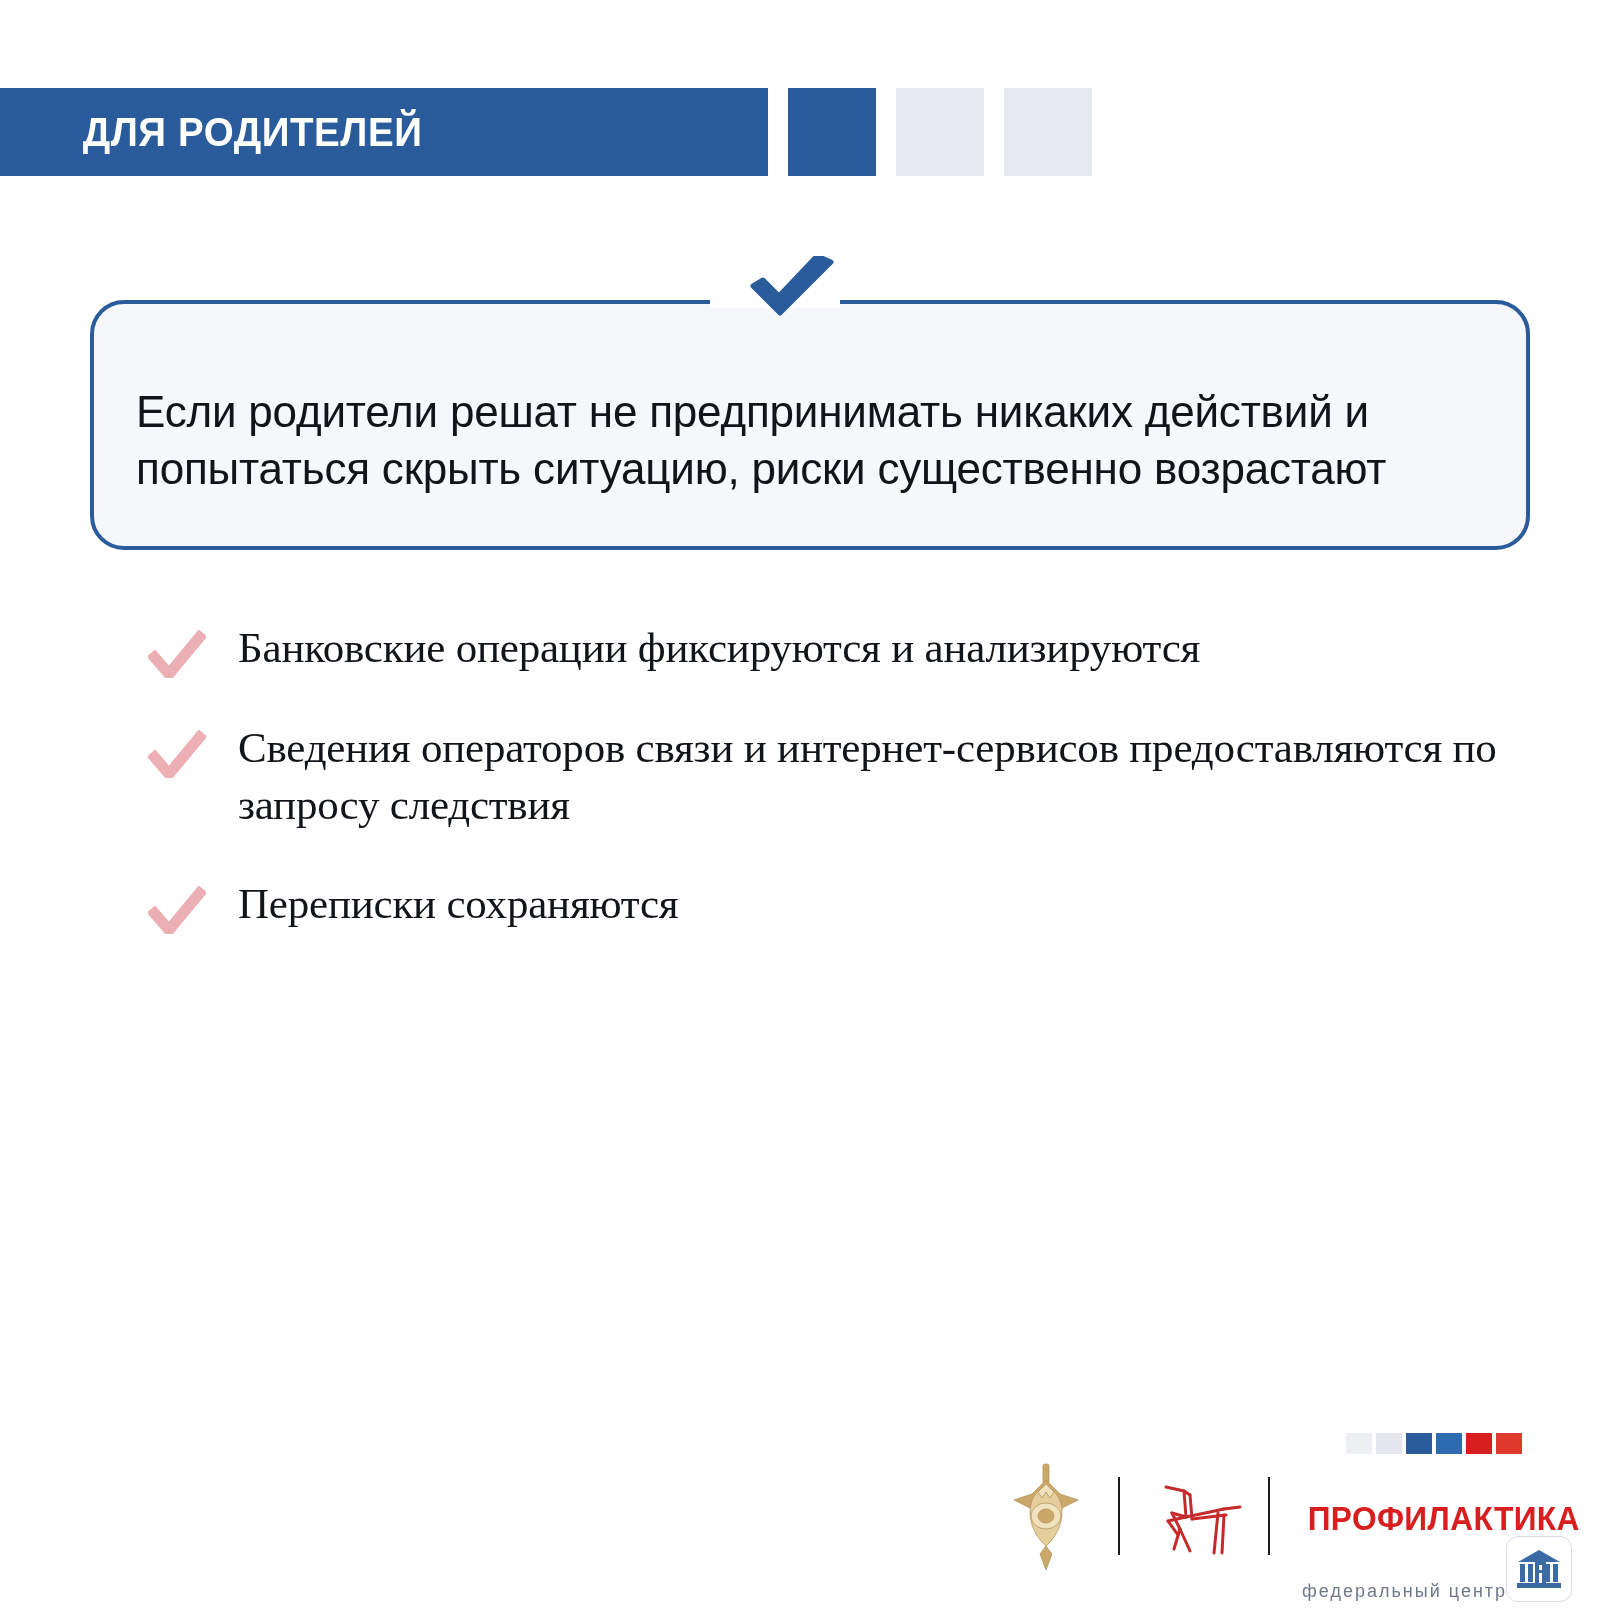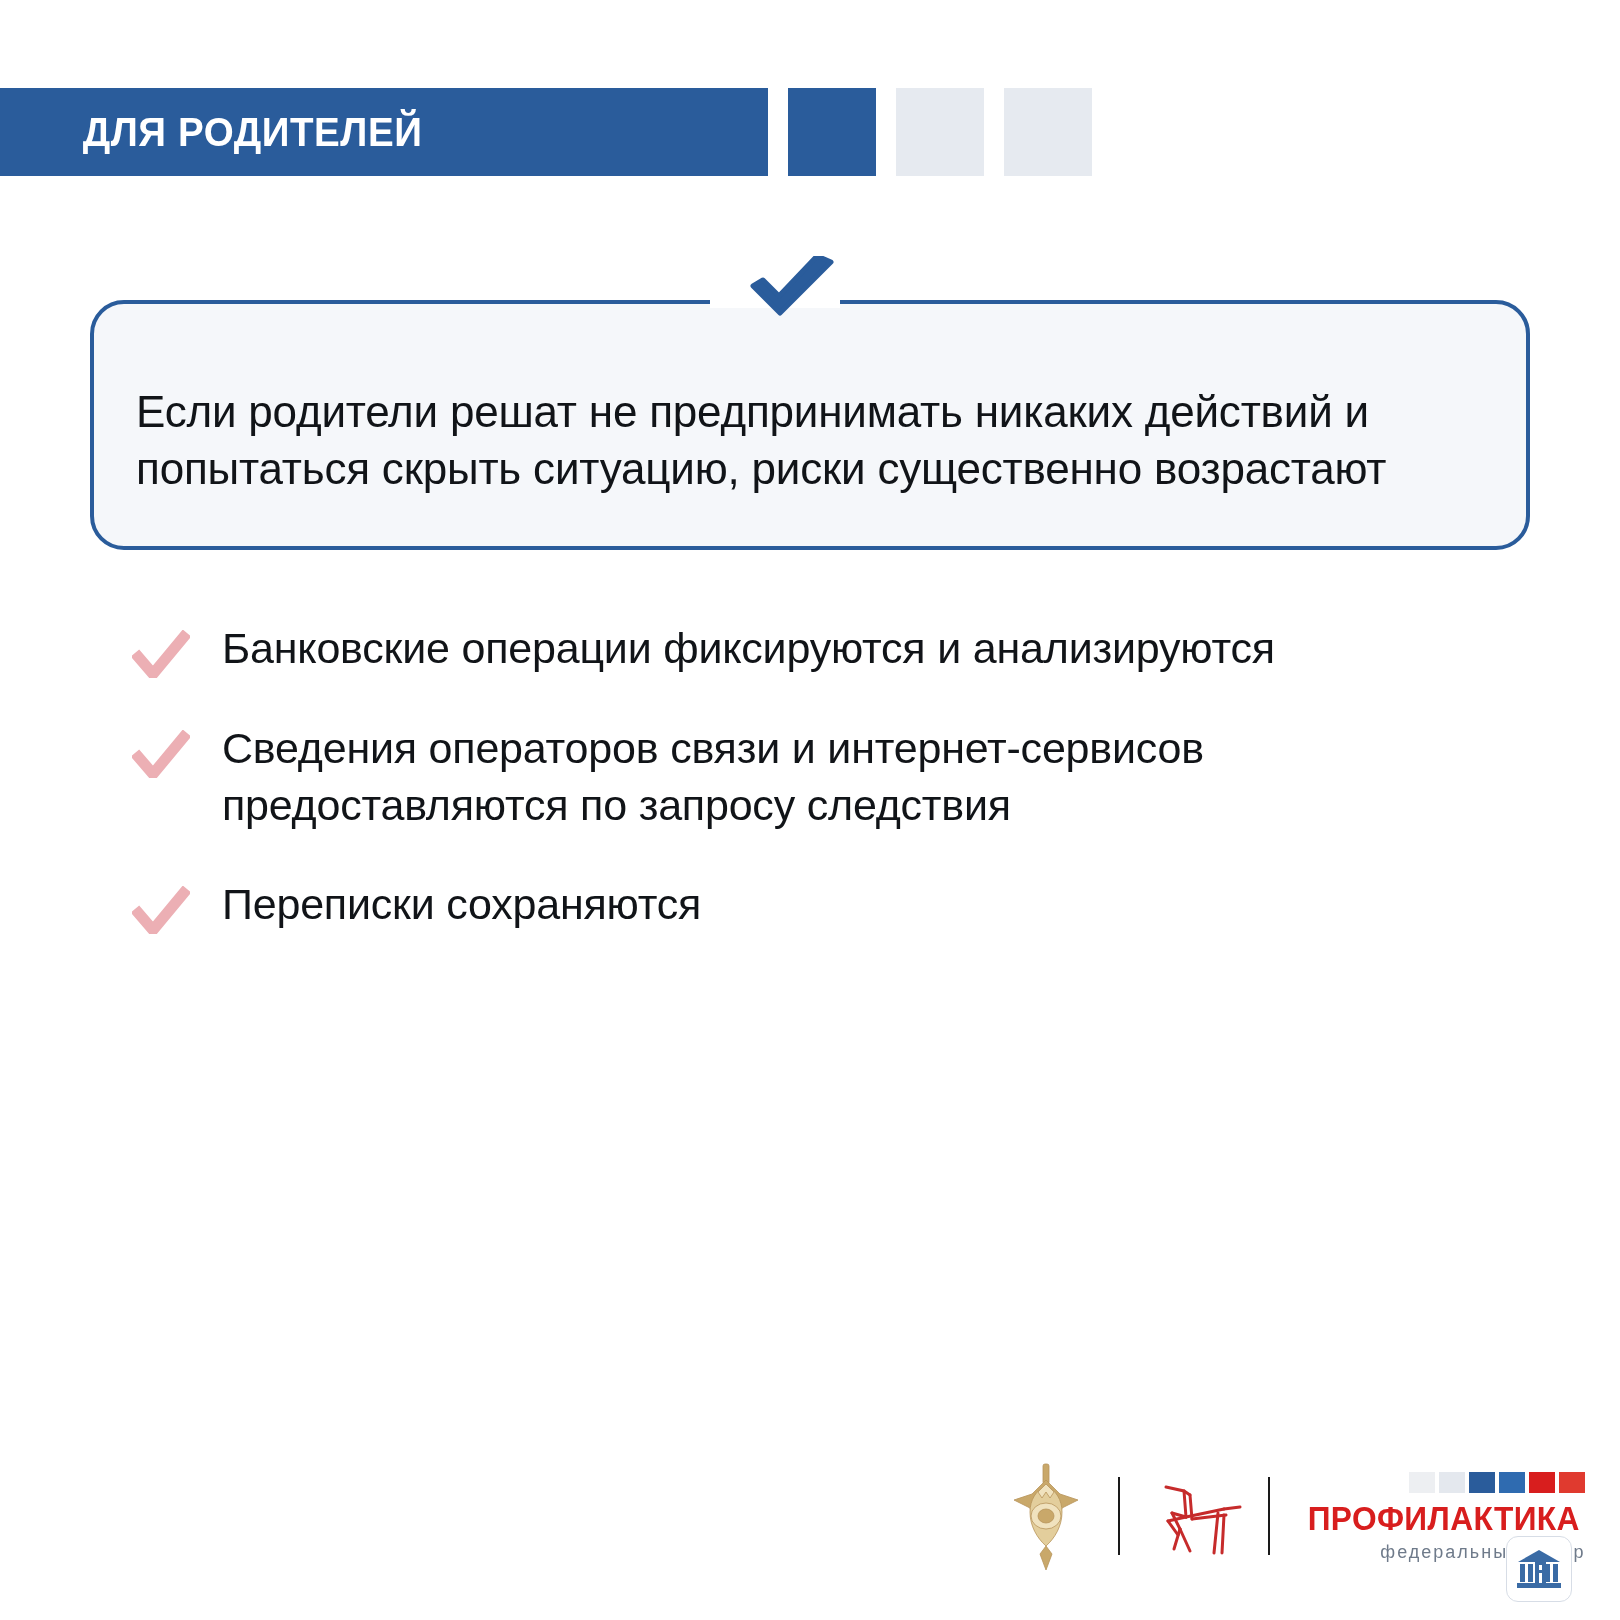--- a/index.html
+++ b/index.html
@@ -100,23 +100,24 @@
     font-size: 44px;
     line-height: 1.30;
     color: #111418;
     letter-spacing: -0.2px;
     margin-top: 45px;
   }
 
   
   .bullets {
     position: absolute;
-    left: 132px;
+    left: 148px;
     top: 620px;
     width: 1400px;
+    font-family: Liberation Serif, serif;
   }
 
   .bullet {
     display: flex;
     align-items: flex-start;
     margin-bottom: 42px;
   }
 
   .bullet-check {
     flex: 0 0 auto;
@@ -162,22 +163,23 @@
   .footer-horse {
     width: 96px;
     height: 86px;
     flex: 0 0 auto;
   }
 
   .footer-logo {
     flex: 0 0 auto;
     display: flex;
     flex-direction: column;
-    align-items: flex-end;
+    align-items: flex-start;
     margin-left: 6px;
+    gap: 39px;
   }
 
   .logo-squares {
     display: flex;
     gap: 4px;
     margin-bottom: 9px;
     margin-left: 44px;
   }
   .logo-sq { width: 26px; height: 21px; }
 

